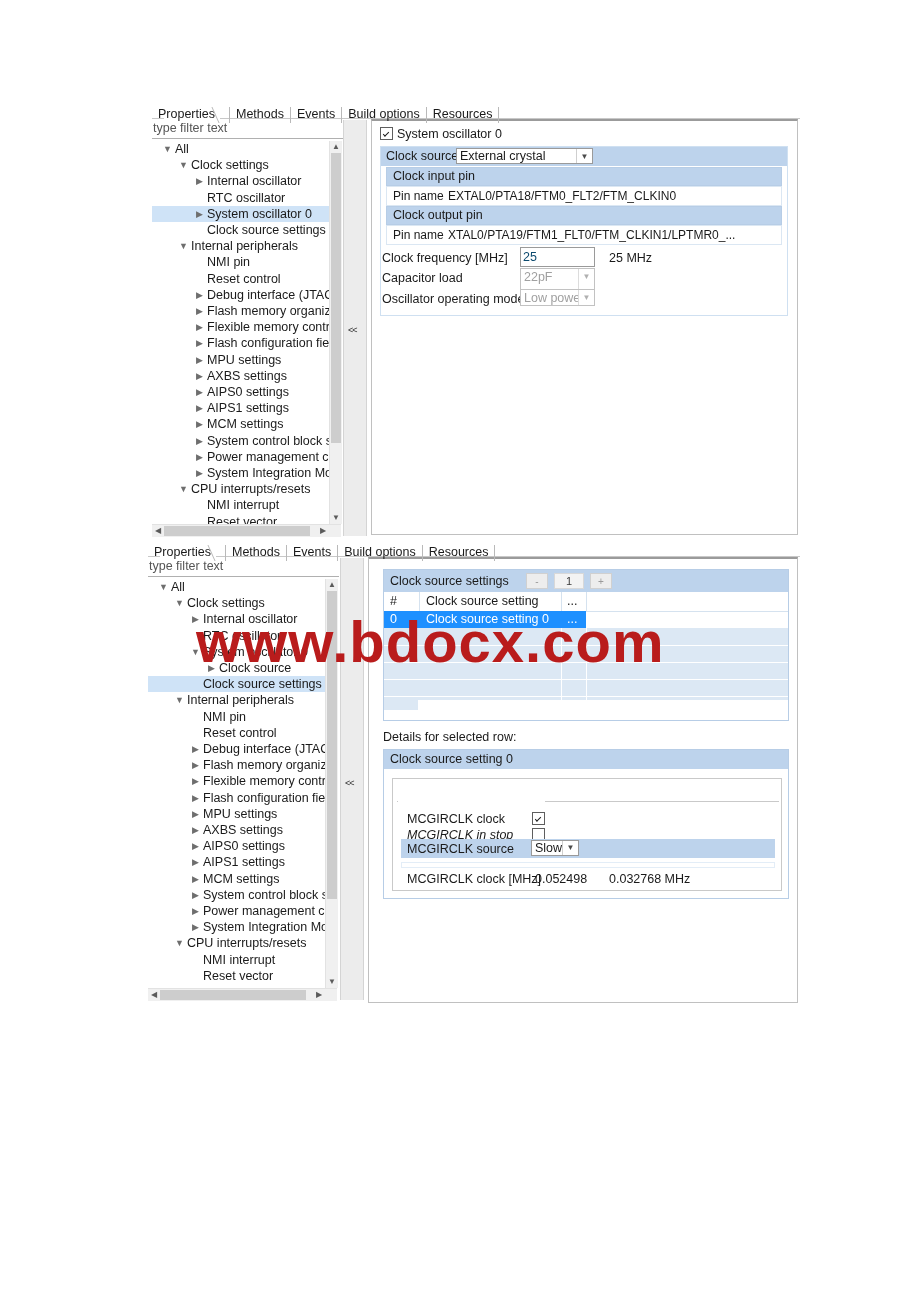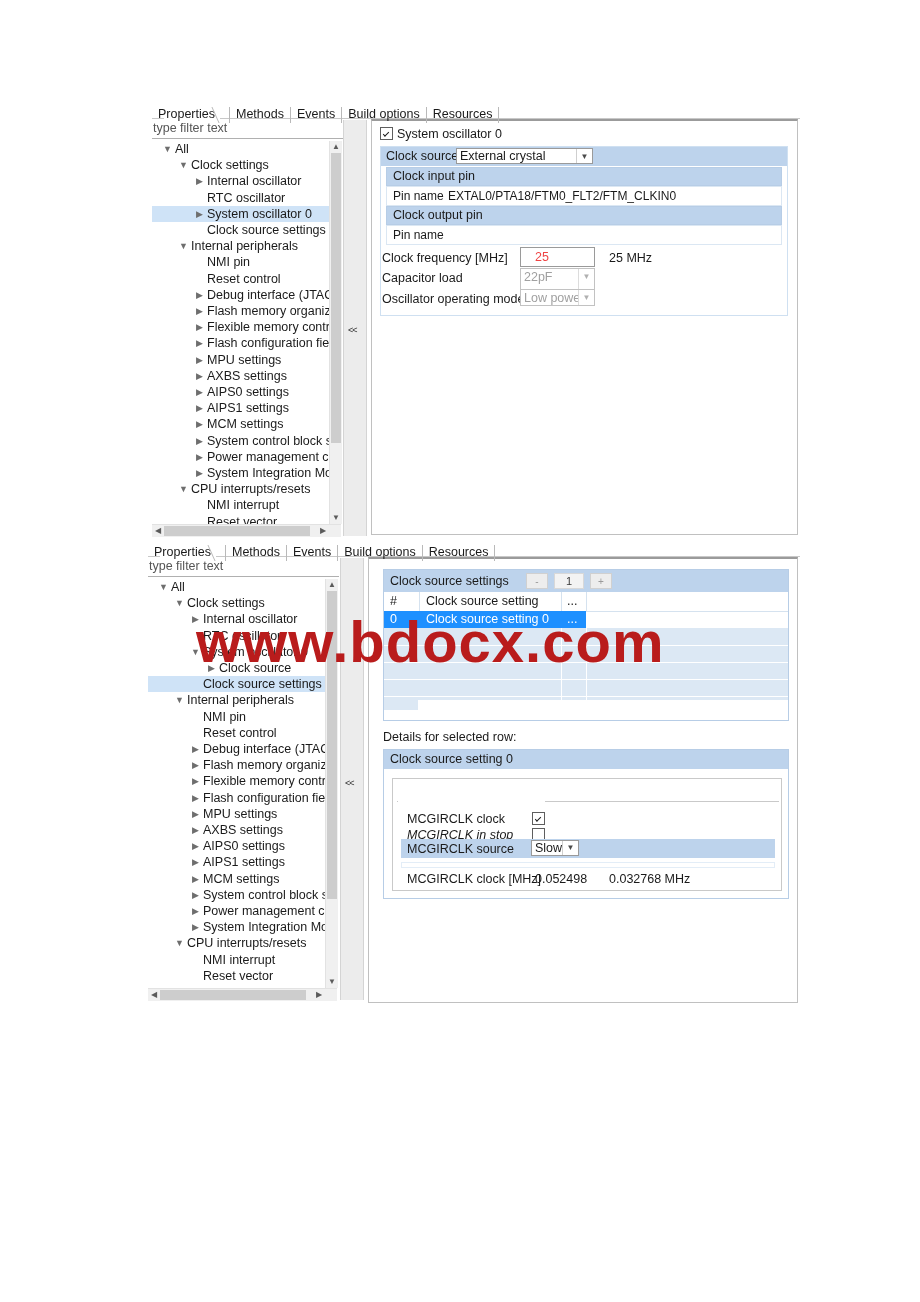--- a/index.html
+++ b/index.html
@@ -74,21 +74,21 @@
         border-left:1.6px solid #1a1a1a;border-bottom:1.6px solid #1a1a1a;
         transform:rotate(-45deg);}
   .row-strip{position:absolute;background:#bdd3ec;font-size:12.5px;line-height:17px;}
   .sub-head{position:absolute;background:#bdd3ec;font-size:12.5px;line-height:17px;
             padding-left:6px;white-space:nowrap;border:1px solid #b7cde6;box-sizing:border-box;}
   .sub-val{position:absolute;background:#fff;font-size:12px;line-height:17px;
             padding-left:6px;white-space:nowrap;border:1px solid #dbe7f3;box-sizing:border-box;}
   .lblrow{position:absolute;font-size:12.5px;line-height:16px;white-space:nowrap;}
 
   .tbox{position:absolute;border:1px solid #9a9a9a;background:#fff;
-        font-size:12.5px;line-height:16px;padding-left:14px;box-sizing:border-box;color:#ef4444;}
+        font-size:12.5px;line-height:16px;padding-left:2px;box-sizing:border-box;color:#0c4a6e;}
   .combo{position:absolute;border:1px solid #9a9a9a;background:#fff;box-sizing:border-box;
          font-size:12.5px;line-height:15px;color:#1a1a1a;}
   .combo .cv{position:absolute;left:3px;top:0;}
   .combo .carr{position:absolute;right:0;top:0;width:15px;height:100%;
       border-left:1px solid #cfcfcf;background:#fff;text-align:center;font-size:8px;color:#4a4a4a;}
   .combo.dis{color:#a0a0a0;border-color:#c2c2c2;}
   .combo.dis .carr{color:#b0b0b0;border-left-color:#dcdcdc;}
 
   
   .twidget{position:absolute;border:1px solid #b7cde6;background:#fff;box-sizing:border-box;}
@@ -263,20 +263,21 @@
 
       <div class="sub-head" style="left:14px;top:46px;width:396px;height:19px;">Clock input pin</div>
       <div class="sub-val" style="left:14px;top:65px;width:396px;height:20px;">
         <span style="position:absolute;left:6px;top:1px;">Pin name</span>
         <span style="position:absolute;left:61px;top:1px;text-align:right;">EXTAL0/PTA18/FTM0_FLT2/FTM_CLKIN0</span>
       </div>
 
       <div class="sub-head" style="left:14px;top:85px;width:396px;height:19px;">Clock output pin</div>
       <div class="sub-val" style="left:14px;top:104px;width:396px;height:20px;">
         <span style="position:absolute;left:6px;top:1px;">Pin name</span>
+        <span style="position:absolute;left:61px;top:1px;">XTAL0/PTA19/FTM1_FLT0/FTM_CLKIN1/LPTMR0_...</span>
       </div>
 
       <div class="lblrow" style="left:10px;top:129px;">Clock frequency [MHz]</div>
       <div class="tbox" style="left:148px;top:126px;width:75px;height:20px;padding-top:1px;">25</div>
       <div class="lblrow" style="left:237px;top:129px;">25 MHz</div>
 
       <div class="lblrow" style="left:10px;top:149px;">Capacitor load</div>
       <div class="combo dis" style="left:148px;top:147px;width:75px;height:30px;">
         <span class="cv" style="top:1px;">22pF</span>
         <span class="carr" style="line-height:15px;">▼</span>

